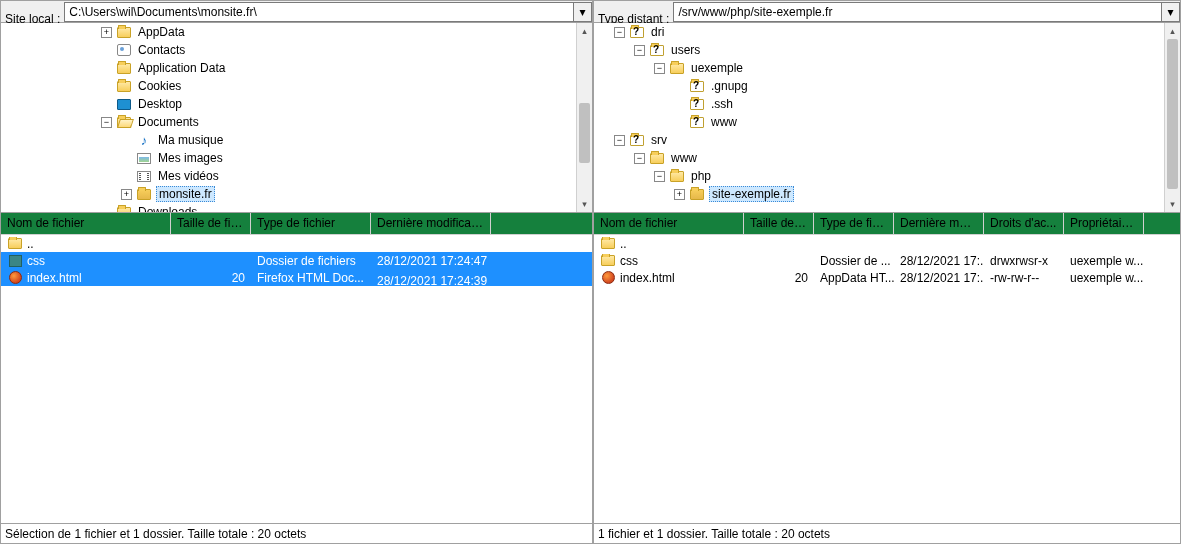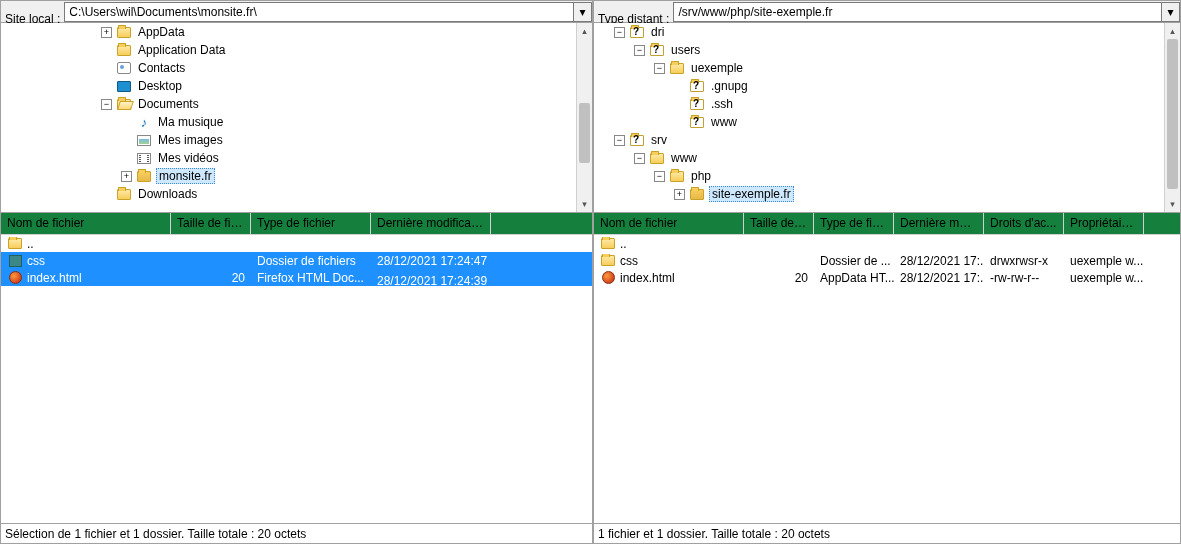--- a/index.html
+++ b/index.html
@@ -71,31 +71,39 @@
             <span class="exp">+</span>
             <span class="ico">
               <span class="folder"></span>
             </span>
             <span class="label">AppData</span>
           </div>
           <div class="row">
             <span class="indent" style="width:100px"></span>
             <span class="exp blank"></span>
             <span class="ico">
+              <span class="contact-ico"></span>
+            </span>
+            <span class="label">Contacts</span>
+          </div>
+          <div class="row">
+            <span class="indent" style="width:100px"></span>
+            <span class="exp blank"></span>
+            <span class="ico">
               <span class="folder"></span>
             </span>
             <span class="label">Application Data</span>
           </div>
           <div class="row">
             <span class="indent" style="width:100px"></span>
             <span class="exp blank"></span>
             <span class="ico">
-              <span class="contact-ico"></span>
-            </span>
-            <span class="label">Contacts</span>
+              <span class="folder"></span>
+            </span>
+            <span class="label">Cookies</span>
           </div>
           <div class="row">
             <span class="indent" style="width:100px"></span>
             <span class="exp blank"></span>
             <span class="ico">
               <span class="desktop-ico"></span>
             </span>
             <span class="label">Desktop</span>
           </div>
           <div class="row">

